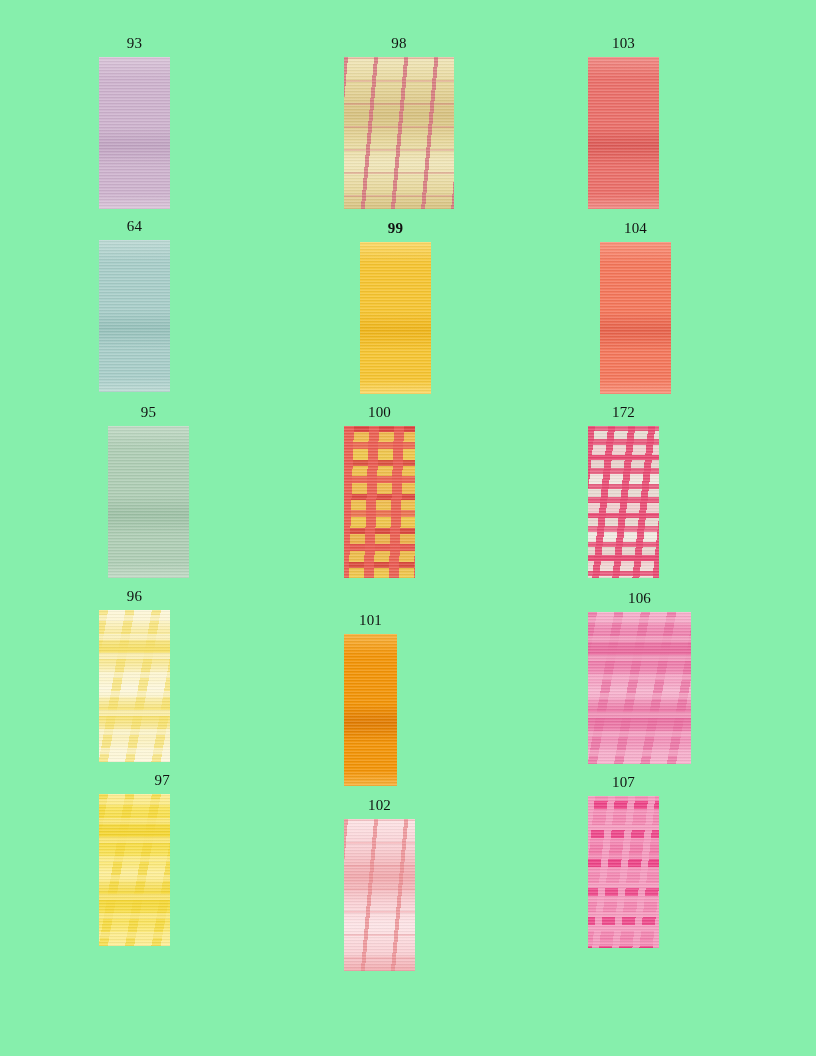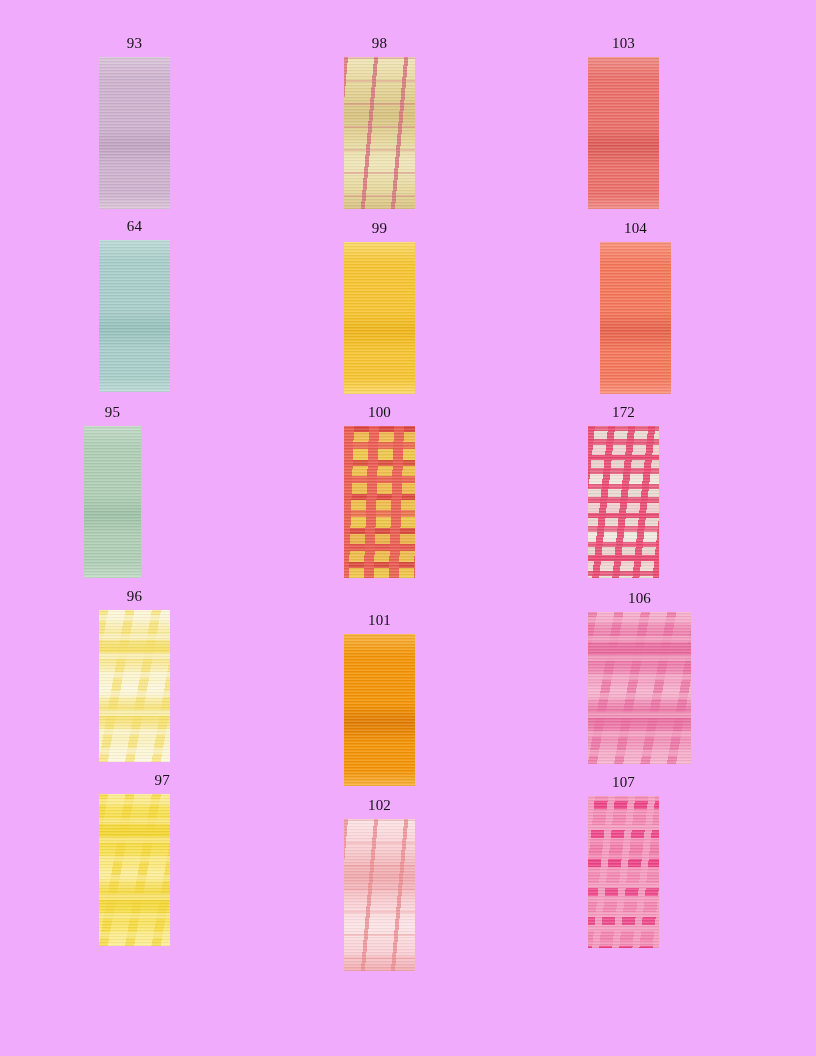--- a/index.html
+++ b/index.html
@@ -10,21 +10,21 @@
   body {
     width: 816px;
     height: 1056px;
     position: relative;
     font-family: "Liberation Serif", serif;
     overflow: hidden;
   }
   .page {
     position: absolute;
     inset: 0;
-    background: #f0abfc;
+    background: #86efac;
   }
   .swatch-cell {
     position: absolute;
   }
   .swatch-label {
     position: absolute;
     left: 0;
     width: 100%;
     text-align: center;
     font-family: "Liberation Serif", serif;
@@ -67,57 +67,57 @@
         <div class="swatch-chip" style="top: 22px; height: 152px; background-color: rgb(205, 178, 205); background-image: linear-gradient(rgb(217, 196, 216) 0%, rgb(205, 178, 205) 14%, rgb(205, 178, 205) 46%, rgb(192, 163, 193) 58%, rgb(205, 178, 205) 72%, rgb(205, 178, 205) 90%, rgb(217, 196, 216) 100%);">
           <div class="weave"></div>
         </div>
       </div>
       <div class="swatch-cell" style="left: 99px; top: 218px; width: 71px; height: 174px;">
         <div class="swatch-label" style="top: 0px;">64</div>
         <div class="swatch-chip" style="top: 22px; height: 152px; background-color: rgb(167, 205, 200); background-image: linear-gradient(rgb(188, 217, 212) 0%, rgb(167, 205, 200) 14%, rgb(167, 205, 200) 46%, rgb(149, 192, 186) 58%, rgb(167, 205, 200) 72%, rgb(167, 205, 200) 90%, rgb(188, 217, 212) 100%);">
           <div class="weave"></div>
         </div>
       </div>
-      <div class="swatch-cell" style="left: 84px; top: 404px; width: 57px; height: 174px;">
+      <div class="swatch-cell" style="left: 108px; top: 404px; width: 81px; height: 174px;">
         <div class="swatch-label" style="top: 0px;">95</div>
         <div class="swatch-chip" style="top: 22px; height: 152px; background-color: rgb(174, 205, 180); background-image: linear-gradient(rgb(193, 217, 197) 0%, rgb(174, 205, 180) 14%, rgb(174, 205, 180) 46%, rgb(157, 192, 165) 58%, rgb(174, 205, 180) 72%, rgb(174, 205, 180) 90%, rgb(193, 217, 197) 100%);">
           <div class="weave"></div>
         </div>
       </div>
       <div class="swatch-cell" style="left: 99px; top: 588px; width: 71px; height: 174px;">
         <div class="swatch-label" style="top: 0px;">96</div>
         <div class="swatch-chip" style="top: 22px; height: 152px; background-color: rgb(251, 240, 185); background-image: repeating-linear-gradient(rgba(255, 255, 255, 0) 0px, rgba(255, 255, 255, 0) 5px, rgba(253, 248, 222, 0.533) 5px, rgba(253, 248, 222, 0.533) 11px, rgba(255, 255, 255, 0) 11px, rgba(255, 255, 255, 0) 19px), repeating-linear-gradient(100deg, rgba(246, 222, 97, 0.667) 0px, rgba(246, 222, 97, 0.667) 9px, rgba(255, 255, 255, 0) 9px, rgba(255, 255, 255, 0) 26px), linear-gradient(rgb(253, 248, 222) 0%, rgb(251, 240, 185) 10%, rgb(246, 222, 97) 26%, rgb(251, 240, 185) 40%, rgb(253, 248, 222) 52%, rgb(246, 222, 97) 68%, rgb(251, 240, 185) 82%, rgb(253, 248, 222) 100%);">
           <div class="weave"></div>
         </div>
       </div>
       <div class="swatch-cell" style="left: 99px; top: 772px; width: 71px; height: 174px;">
         <div class="swatch-label" style="top: 0px; text-align: right;">97</div>
         <div class="swatch-chip" style="top: 22px; height: 152px; background-color: rgb(249, 226, 87); background-image: repeating-linear-gradient(rgba(255, 255, 255, 0) 0px, rgba(255, 255, 255, 0) 5px, rgba(253, 238, 154, 0.533) 5px, rgba(253, 238, 154, 0.533) 11px, rgba(255, 255, 255, 0) 11px, rgba(255, 255, 255, 0) 19px), repeating-linear-gradient(100deg, rgba(244, 213, 49, 0.667) 0px, rgba(244, 213, 49, 0.667) 9px, rgba(255, 255, 255, 0) 9px, rgba(255, 255, 255, 0) 26px), linear-gradient(rgb(253, 238, 154) 0%, rgb(249, 226, 87) 10%, rgb(244, 213, 49) 26%, rgb(249, 226, 87) 40%, rgb(253, 238, 154) 52%, rgb(244, 213, 49) 68%, rgb(249, 226, 87) 82%, rgb(253, 238, 154) 100%);">
           <div class="weave"></div>
         </div>
       </div>
-      <div class="swatch-cell" style="left: 344px; top: 35px; width: 71px; height: 174px;">
+      <div class="swatch-cell" style="left: 344px; top: 35px; width: 71px; height: 174px; padding-left: 39px;">
         <div class="swatch-label" style="top: 0px;">98</div>
         <div class="swatch-chip" style="top: 22px; height: 152px; background-color: rgb(230, 214, 154); background-image: repeating-linear-gradient(95deg, rgba(212, 105, 122, 0.8) 0px, rgba(212, 105, 122, 0.8) 4px, rgba(255, 255, 255, 0) 4px, rgba(255, 255, 255, 0) 30px), repeating-linear-gradient(rgba(212, 105, 122, 0.333) 0px, rgba(212, 105, 122, 0.333) 2px, rgba(255, 255, 255, 0) 2px, rgba(255, 255, 255, 0) 23px), linear-gradient(rgb(240, 230, 185) 0%, rgb(230, 214, 154) 18%, rgb(214, 192, 127) 38%, rgb(230, 214, 154) 55%, rgb(240, 230, 185) 70%, rgb(230, 214, 154) 88%, rgb(214, 192, 127) 100%);">
           <div class="weave"></div>
         </div>
       </div>
-      <div class="swatch-cell" style="left: 344px; top: 220px; width: 71px; height: 174px;">
+      <div class="swatch-cell" style="left: 360px; top: 220px; width: 71px; height: 174px; font-weight: bold;">
         <div class="swatch-label" style="top: 0px;">99</div>
         <div class="swatch-chip" style="top: 22px; height: 152px; background-color: rgb(246, 196, 48); background-image: linear-gradient(rgb(250, 216, 105) 0%, rgb(246, 196, 48) 14%, rgb(246, 196, 48) 46%, rgb(238, 180, 25) 58%, rgb(246, 196, 48) 72%, rgb(246, 196, 48) 90%, rgb(250, 216, 105) 100%);">
           <div class="weave"></div>
         </div>
       </div>
       <div class="swatch-cell" style="left: 344px; top: 404px; width: 71px; height: 174px; text-decoration: underline;">
         <div class="swatch-label" style="top: 0px;">100</div>
         <div class="swatch-chip" style="top: 22px; height: 152px; background-color: rgb(234, 90, 82); background-image: repeating-linear-gradient(92deg, rgba(234, 90, 82, 0.933) 0px, rgba(234, 90, 82, 0.933) 10px, rgba(255, 255, 255, 0) 10px, rgba(255, 255, 255, 0) 25px), repeating-linear-gradient(rgba(216, 64, 60, 0.867) 0px, rgba(216, 64, 60, 0.867) 6px, rgba(239, 200, 76, 0.8) 6px, rgba(239, 200, 76, 0.8) 16px, rgba(234, 90, 82, 0.733) 16px, rgba(234, 90, 82, 0.733) 23px, rgba(239, 200, 76, 0.867) 23px, rgba(239, 200, 76, 0.867) 34px), linear-gradient(rgb(234, 90, 82) 0%, rgb(239, 200, 76) 22%, rgb(234, 90, 82) 42%, rgb(239, 200, 76) 60%, rgb(216, 64, 60) 78%, rgb(239, 200, 76) 100%);">
           <div class="weave"></div>
         </div>
       </div>
-      <div class="swatch-cell" style="left: 344px; top: 612px; width: 71px; height: 174px;">
+      <div class="swatch-cell" style="left: 344px; top: 612px; width: 53px; height: 174px;">
         <div class="swatch-label" style="top: 0px;">101</div>
         <div class="swatch-chip" style="top: 22px; height: 152px; background-color: rgb(242, 147, 5); background-image: linear-gradient(rgb(247, 176, 60) 0%, rgb(242, 147, 5) 14%, rgb(242, 147, 5) 46%, rgb(224, 122, 0) 58%, rgb(242, 147, 5) 72%, rgb(242, 147, 5) 90%, rgb(247, 176, 60) 100%);">
           <div class="weave"></div>
         </div>
       </div>
       <div class="swatch-cell" style="left: 344px; top: 797px; width: 71px; height: 174px;">
         <div class="swatch-label" style="top: 0px;">102</div>
         <div class="swatch-chip" style="top: 22px; height: 152px; background-color: rgb(249, 207, 211); background-image: repeating-linear-gradient(95deg, rgba(234, 138, 142, 0.8) 0px, rgba(234, 138, 142, 0.8) 4px, rgba(255, 255, 255, 0) 4px, rgba(255, 255, 255, 0) 30px), repeating-linear-gradient(rgba(234, 138, 142, 0.333) 0px, rgba(234, 138, 142, 0.333) 2px, rgba(255, 255, 255, 0) 2px, rgba(255, 255, 255, 0) 23px), linear-gradient(rgb(253, 228, 230) 0%, rgb(249, 207, 211) 18%, rgb(240, 167, 171) 38%, rgb(249, 207, 211) 55%, rgb(253, 228, 230) 70%, rgb(249, 207, 211) 88%, rgb(240, 167, 171) 100%);">
           <div class="weave"></div>
         </div>

